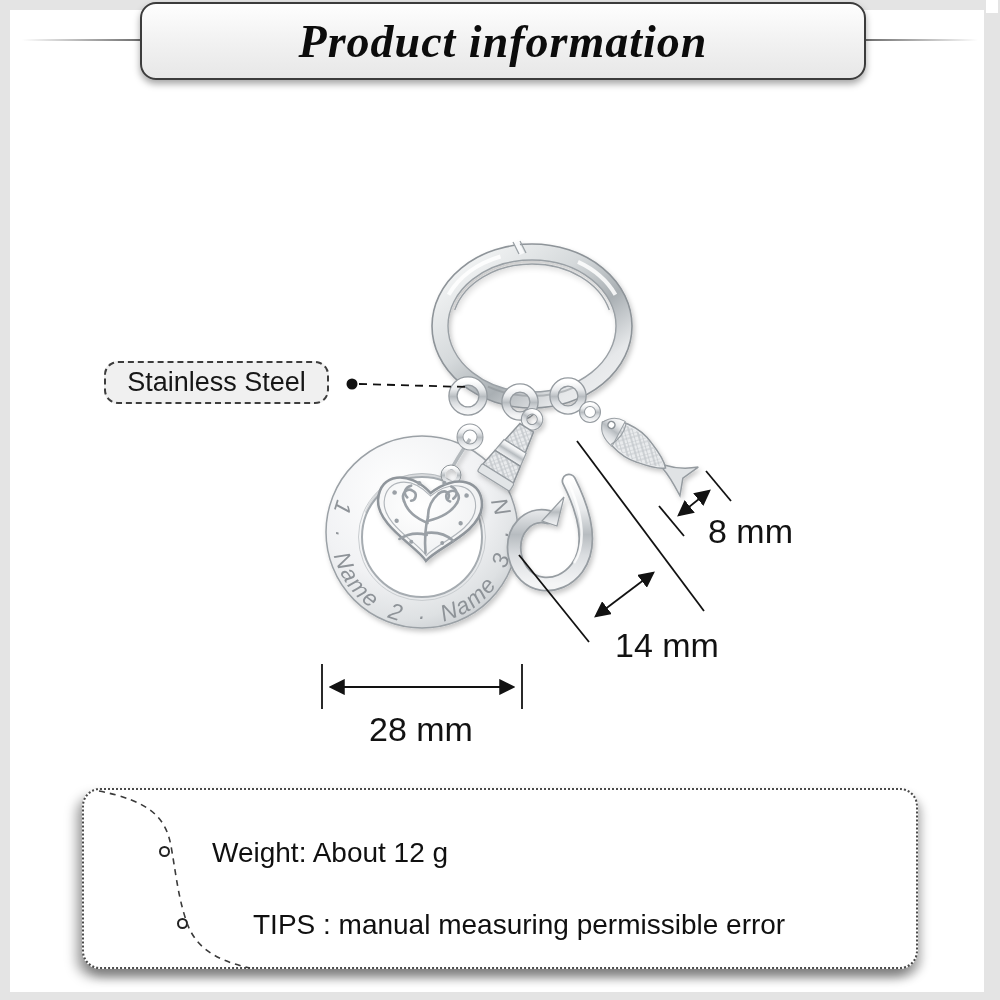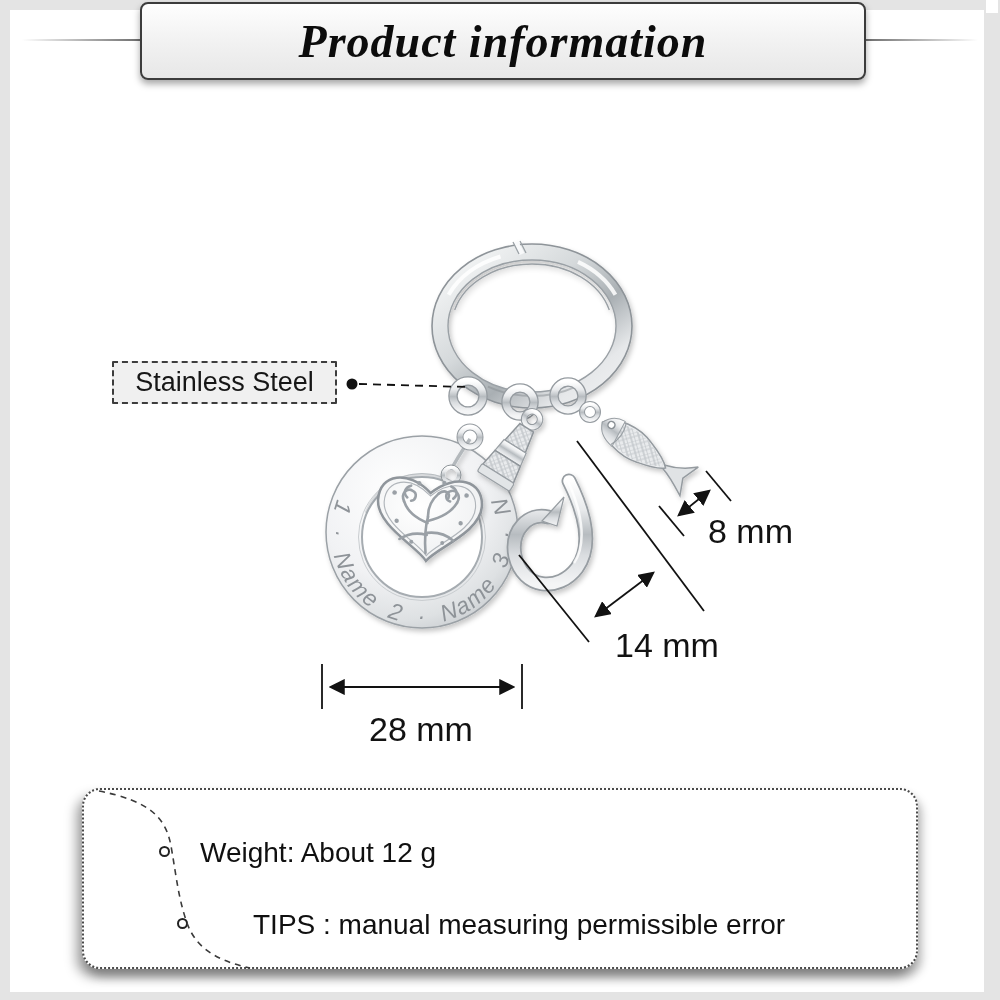--- a/index.html
+++ b/index.html
@@ -12,34 +12,34 @@
   .strip-right{right:0;top:0;width:16px;height:1000px;}
   .strip-bottom{left:0;bottom:0;width:1000px;height:8px;}
   .corner-notch{position:absolute;right:2px;top:0;width:12px;height:13px;background:#fff;}
   
   .hline{position:absolute;top:39px;height:2px;}
   .hline-l{left:22px;width:118px;background:linear-gradient(to right,rgba(110,110,110,0),#6d6d6d);}
   .hline-r{left:866px;width:112px;background:linear-gradient(to right,#6d6d6d,rgba(110,110,110,0));}
   
   .header-box{position:absolute;left:140px;top:2px;width:726px;height:78px;
       background:linear-gradient(to bottom,#fefefe 0%,#f3f3f3 45%,#e7e7e7 100%);
-      border:2px solid #3c3c3c;border-radius:8px;box-sizing:border-box;
+      border:2px solid #3c3c3c;border-radius:16px;box-sizing:border-box;
       box-shadow:0 4px 7px rgba(0,0,0,.35);display:flex;align-items:center;justify-content:center;z-index:6;}
   .header-title{font-family:"Liberation Serif","DejaVu Serif",serif;font-style:italic;font-weight:bold;
       font-size:46px;letter-spacing:1px;color:#0c0c0c;}
   
-  .material-label{position:absolute;left:112px;top:361px;width:225px;height:43px;box-sizing:border-box;
-      background:#f0f0f0;border:2px dashed #3d3d3d;border-radius:1px;
+  .material-label{position:absolute;left:104px;top:361px;width:225px;height:43px;box-sizing:border-box;
+      background:#f0f0f0;border:2px dashed #3d3d3d;border-radius:14px;
       display:flex;align-items:center;justify-content:center;font-size:27px;color:#161616;z-index:3;}
   
   .info-box{position:absolute;left:82px;top:788px;width:836px;height:181px;box-sizing:border-box;
       background:#ffffff;border:2px dotted #4a4a4a;border-radius:18px;
       box-shadow:-6px 8px 12px rgba(0,0,0,.35),4px 8px 10px rgba(0,0,0,.25);z-index:2;}
   .note-row{position:absolute;font-size:28px;color:#101010;white-space:nowrap;z-index:3;}
-  .note-1{left:200px;top:837px;}
+  .note-1{left:212px;top:837px;}
   .note-2{left:214px;top:909px;margin-left:39px;}
   .bullet{position:absolute;width:11px;height:11px;border:2px solid #222;border-radius:50%;
       background:#fff;box-sizing:border-box;z-index:3;}
   .bullet-1{left:159px;top:846px;}
   .bullet-2{left:177px;top:918px;}
   
   svg.art{position:absolute;left:0;top:0;z-index:4;pointer-events:none;}
   .dim-text{font-family:"Liberation Sans","DejaVu Sans",sans-serif;font-size:34px;fill:#121212;}
   .engrave{font-family:"Liberation Sans","DejaVu Sans",sans-serif;font-style:italic;font-size:23px;
       fill:#8e9398;letter-spacing:1.5px;word-spacing:9px;}

